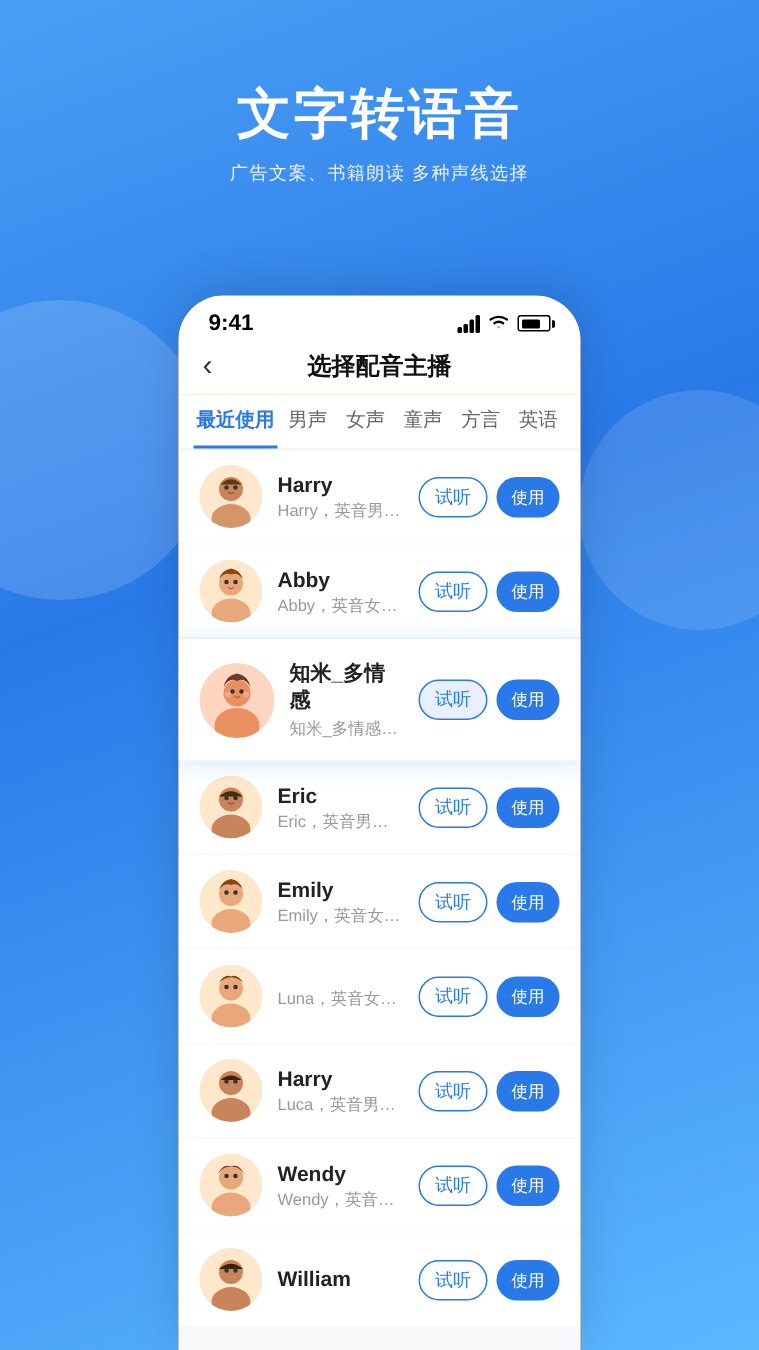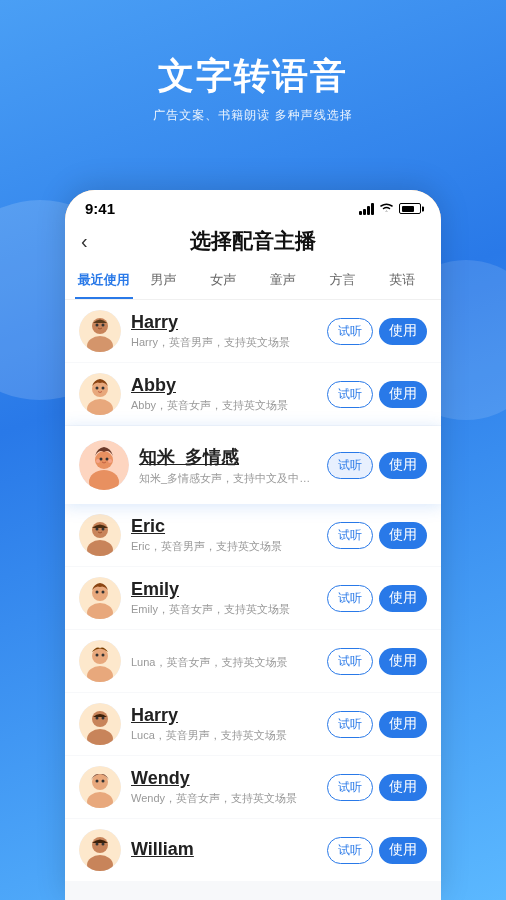--- a/index.html
+++ b/index.html
@@ -48,21 +48,21 @@
       margin-top: 6px;
       letter-spacing: 1px;
     }
 
     
     .phone-wrapper {
       position: absolute;
       bottom: 0;
       left: 50%;
       transform: translateX(-50%);
-      width: 376px;
+      width: 268px;
       background: #fdba74;
       border-radius: 30px 30px 0 0;
       box-shadow: 0 -4px 30px rgba(0,0,0,0.15);
       overflow: hidden;
       z-index: 3;
     }
 
     
     .status-bar {
       display: flex;
@@ -124,21 +124,21 @@
       background: #fff;
     }
     .nav-back {
       position: absolute;
       left: 16px;
       font-size: 20px;
       color: #333;
       cursor: pointer;
     }
     .nav-title {
-      font-size: 21px;
+      font-size: 16px;
       font-weight: 600;
       color: #111;
     }
 
     
     .tabs-bar {
       display: flex;
       padding: 0 10px;
       border-bottom: 1px solid #f0f0f0;
       background: #fff;
@@ -194,24 +194,23 @@
     }
     .avatar-svg {
       width: 42px; height: 42px;
     }
 
     .voice-info {
       flex: 1;
       min-width: 0;
     }
     .voice-name {
-      font-size: 18px;
+      font-size: 14px;
       font-weight: 600;
       color: #222;
-      text-decoration: underline;
     }
     .voice-desc {
       font-size: 11px;
       color: #999;
       margin-top: 2px;
       white-space: nowrap;
       overflow: hidden;
       text-overflow: ellipsis;
     }
 
@@ -224,21 +223,21 @@
       font-size: 12px;
       color: #2979e8;
       border: 1.5px solid #2979e8;
       background: #fff;
       border-radius: 14px;
       padding: 4px 10px;
       cursor: pointer;
       white-space: nowrap;
     }
     .btn-use {
-      font-size: 14px;
+      font-size: 11px;
       color: #fff;
       background: #2979e8;
       border: none;
       border-radius: 14px;
       padding: 4px 10px;
       cursor: pointer;
       white-space: nowrap;
     }
     .btn-try.outlined-blue {
       background: #e8f0fe;

